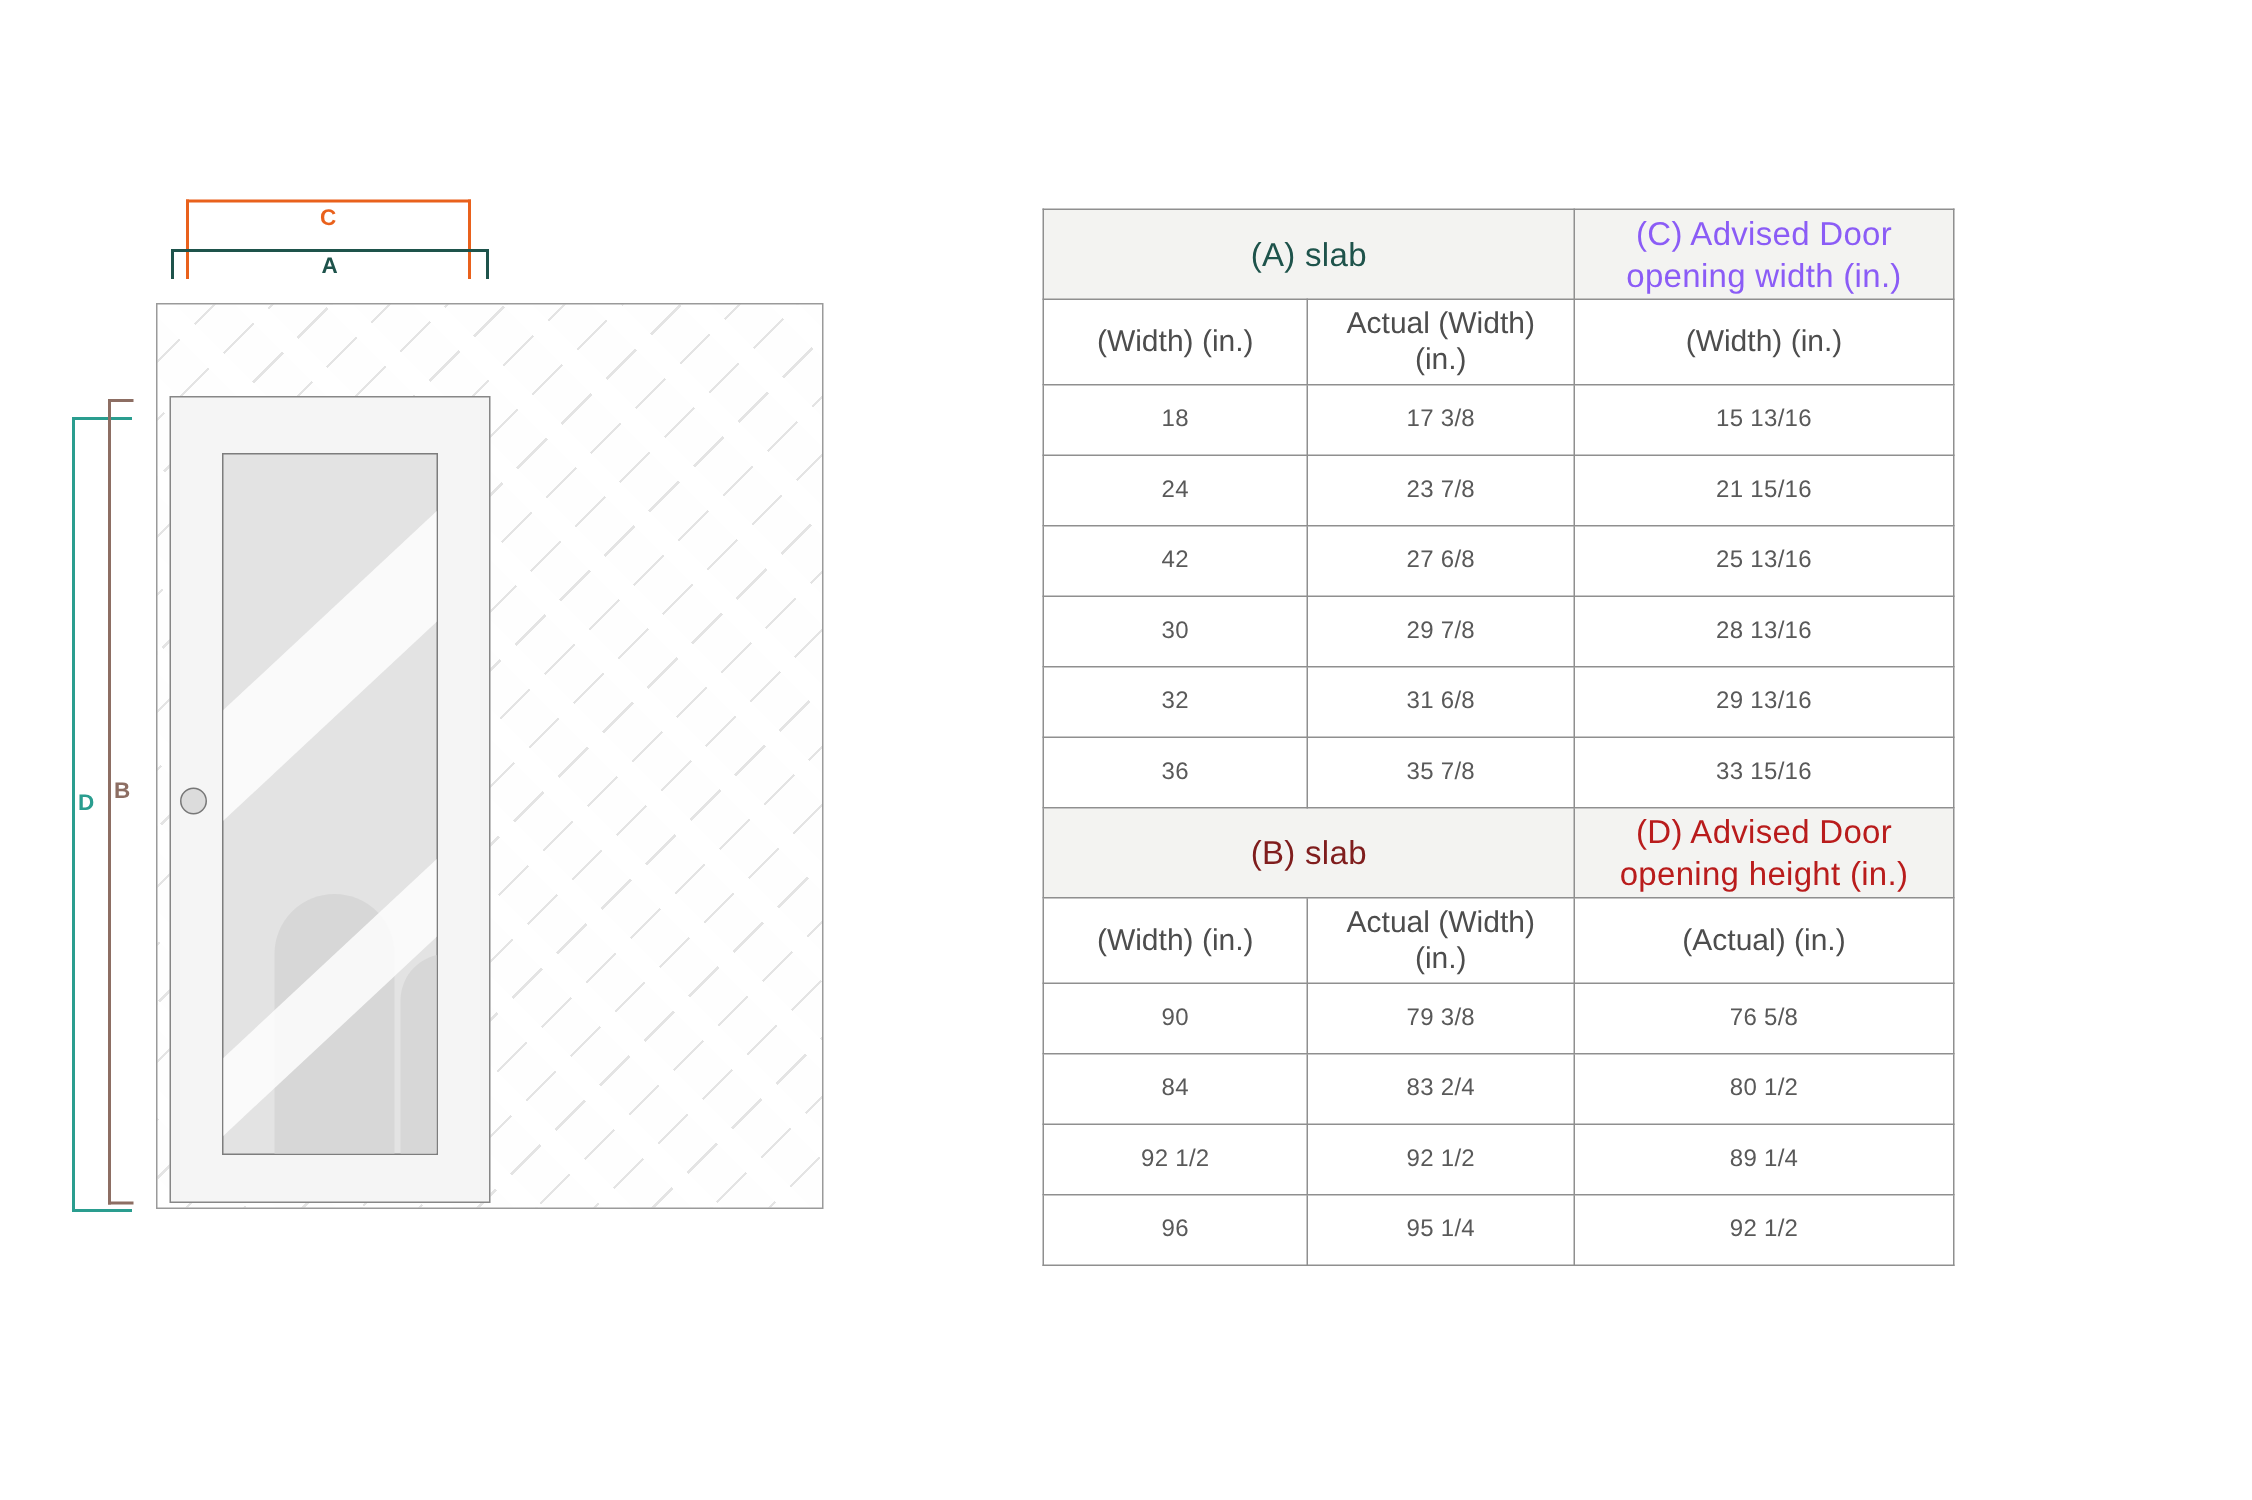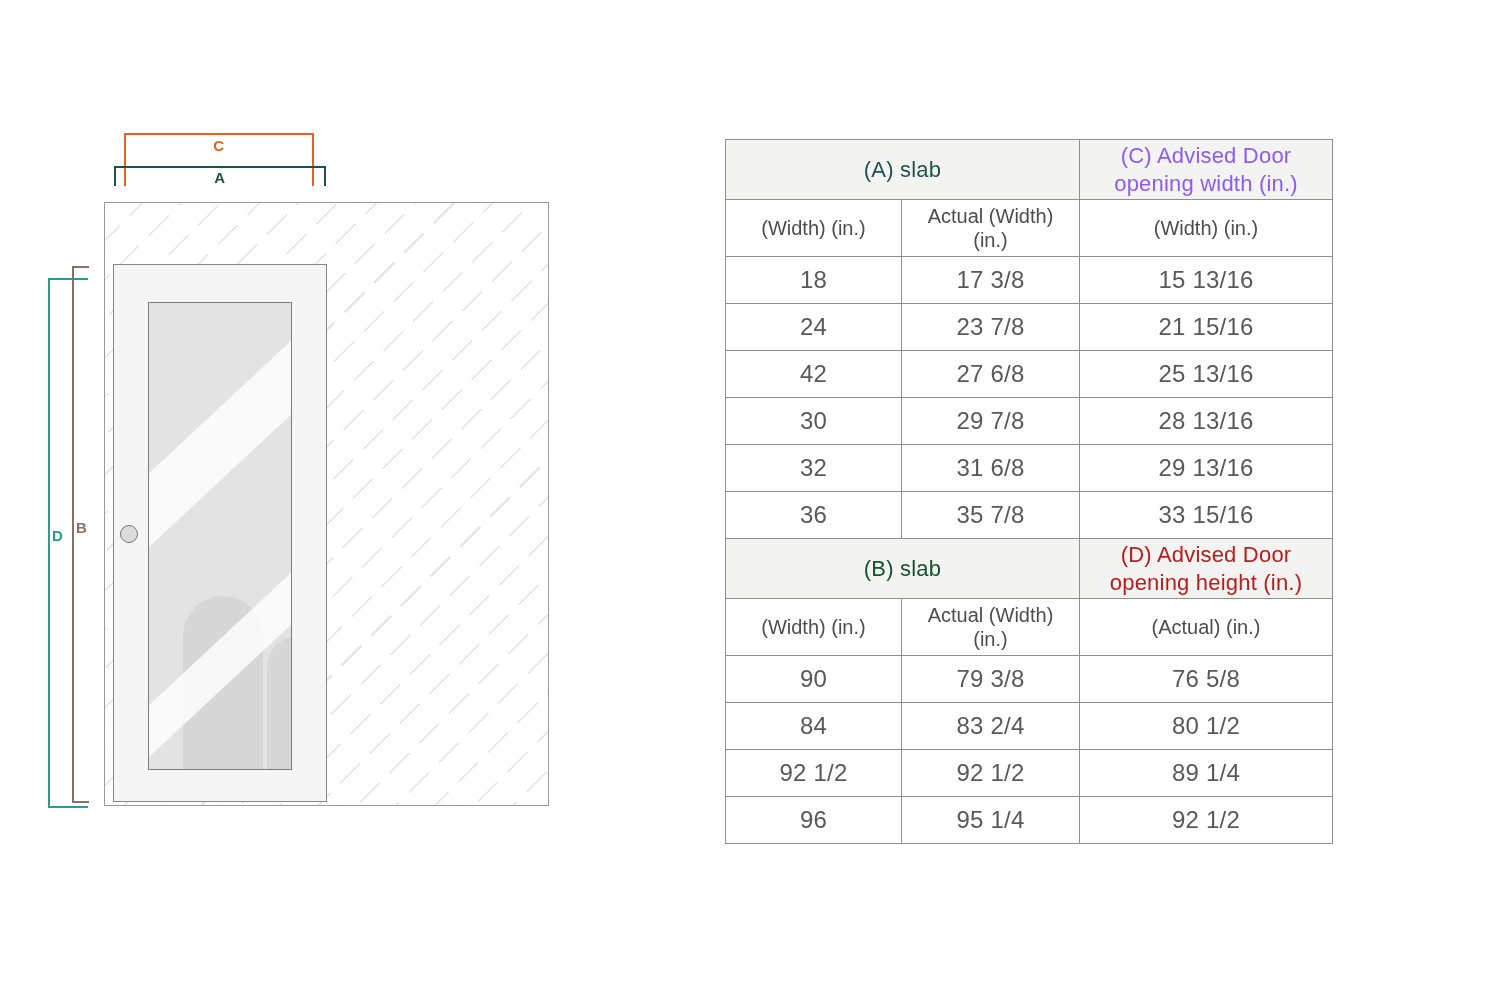--- a/index.html
+++ b/index.html
@@ -35,34 +35,34 @@
          border-left:2px solid #2a9d8f;border-top:2px solid #2a9d8f;border-bottom:2px solid #2a9d8f;}
   .dim-b{position:absolute;left:72px;top:266px;width:17px;height:537px;box-sizing:border-box;
          border-left:2px solid #8d6e63;border-top:2px solid #8d6e63;border-bottom:2px solid #8d6e63;}
   .dim-label{font-weight:bold;font-size:15px;letter-spacing:.5px;}
   .lbl-c{position:absolute;left:0;right:0;top:2px;text-align:center;color:#e9611c;}
   .lbl-a{position:absolute;left:0;right:0;top:1px;text-align:center;color:#1e534b;}
   .lbl-d{position:absolute;left:2px;top:47%;color:#2a9d8f;}
   .lbl-b{position:absolute;left:2px;top:47%;color:#8d6e63;}
 
   
-  .spec{position:absolute;left:725px;top:139px;width:607px;border-collapse:collapse;
+  .spec{position:absolute;left:695px;top:139px;width:607px;border-collapse:collapse;
         table-layout:fixed;}
   .spec td{border:1px solid #8f8f8f;text-align:center;vertical-align:middle;
         padding:2px 6px;box-sizing:border-box;}
   .sec-row{height:57px;}
   .sub-row{height:57px;}
   .data-row{height:47px;}
   .sec-cell{background:#f3f3f1;font-size:22px;letter-spacing:.2px;}
   .sec-a{color:#1e534b;}
-  .sec-b{color:#14532d;}
+  .sec-b{color:#7f1d1d;}
   .sec-c{color:#8b5cf6;line-height:1.25;}
   .sec-d{color:#b91c1c;line-height:1.25;}
   .sub-cell{color:#4d4d4d;font-size:20px;line-height:1.2;}
-  .data-cell{color:#595959;font-size:24px;letter-spacing:.2px;}
+  .data-cell{color:#595959;font-size:16px;letter-spacing:.2px;}
 </style>
 </head>
 <body>
 
 <div class="page">
 
   <div>
     <div class="wall"></div>
 
     <div class="door"></div>

